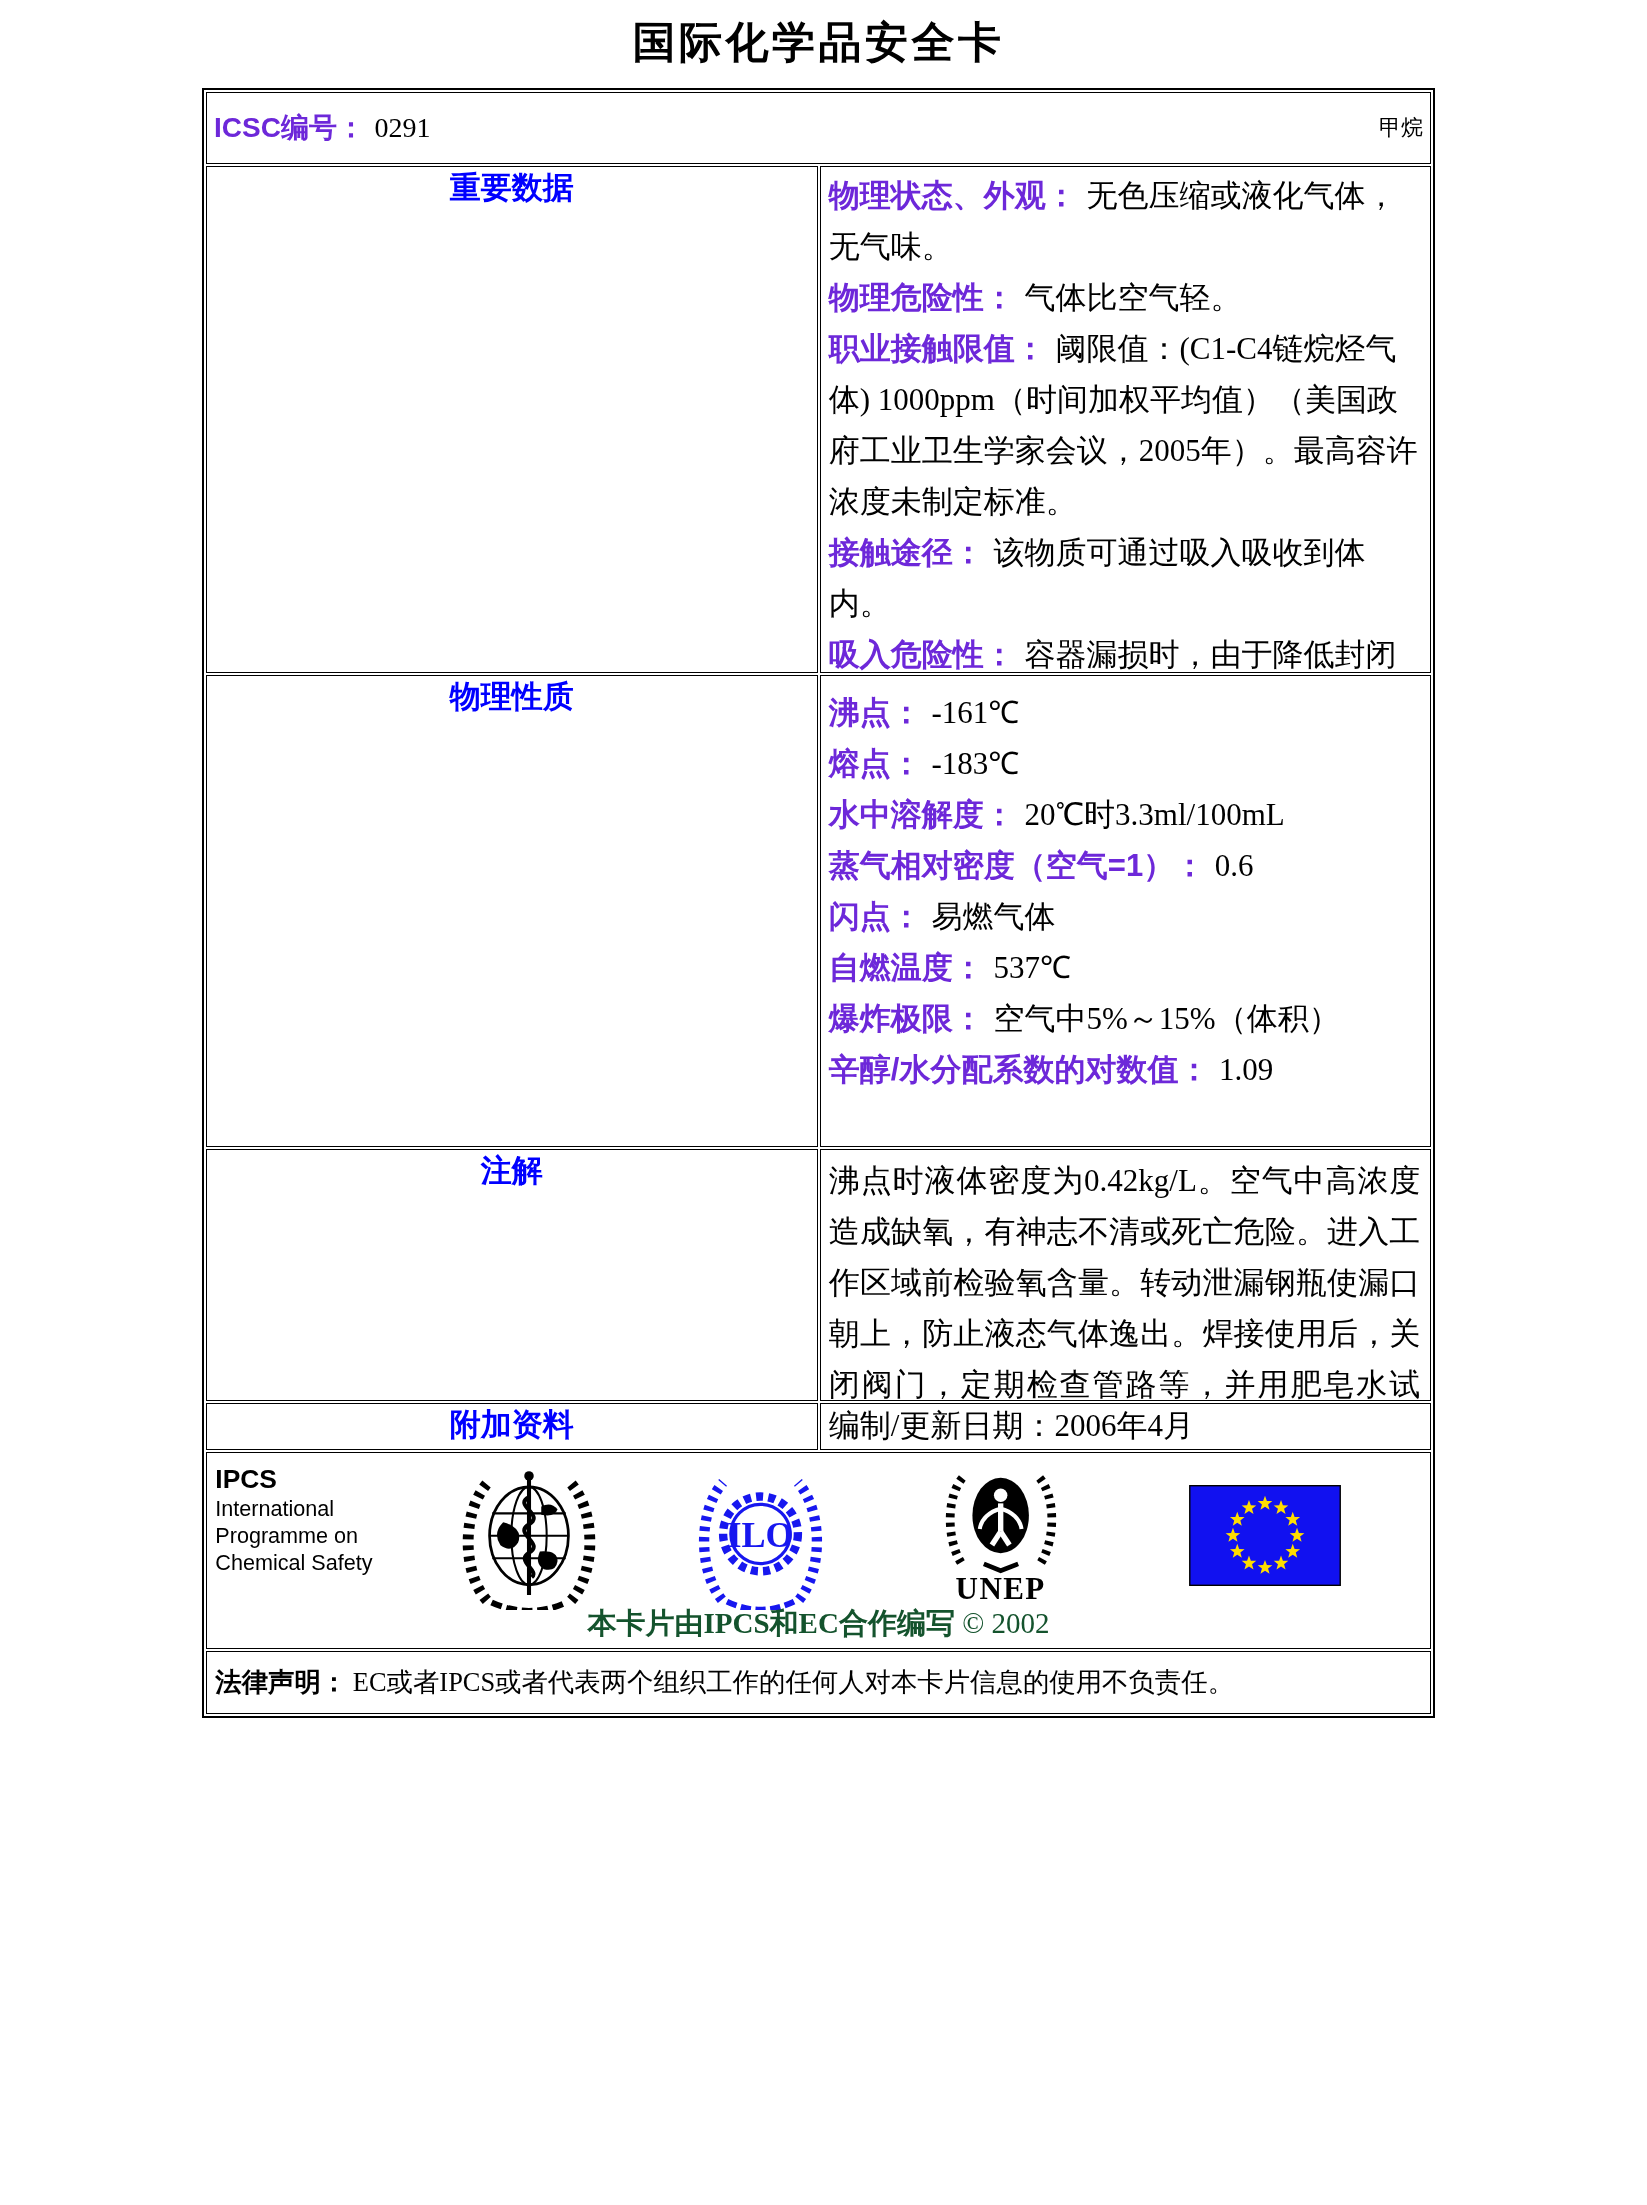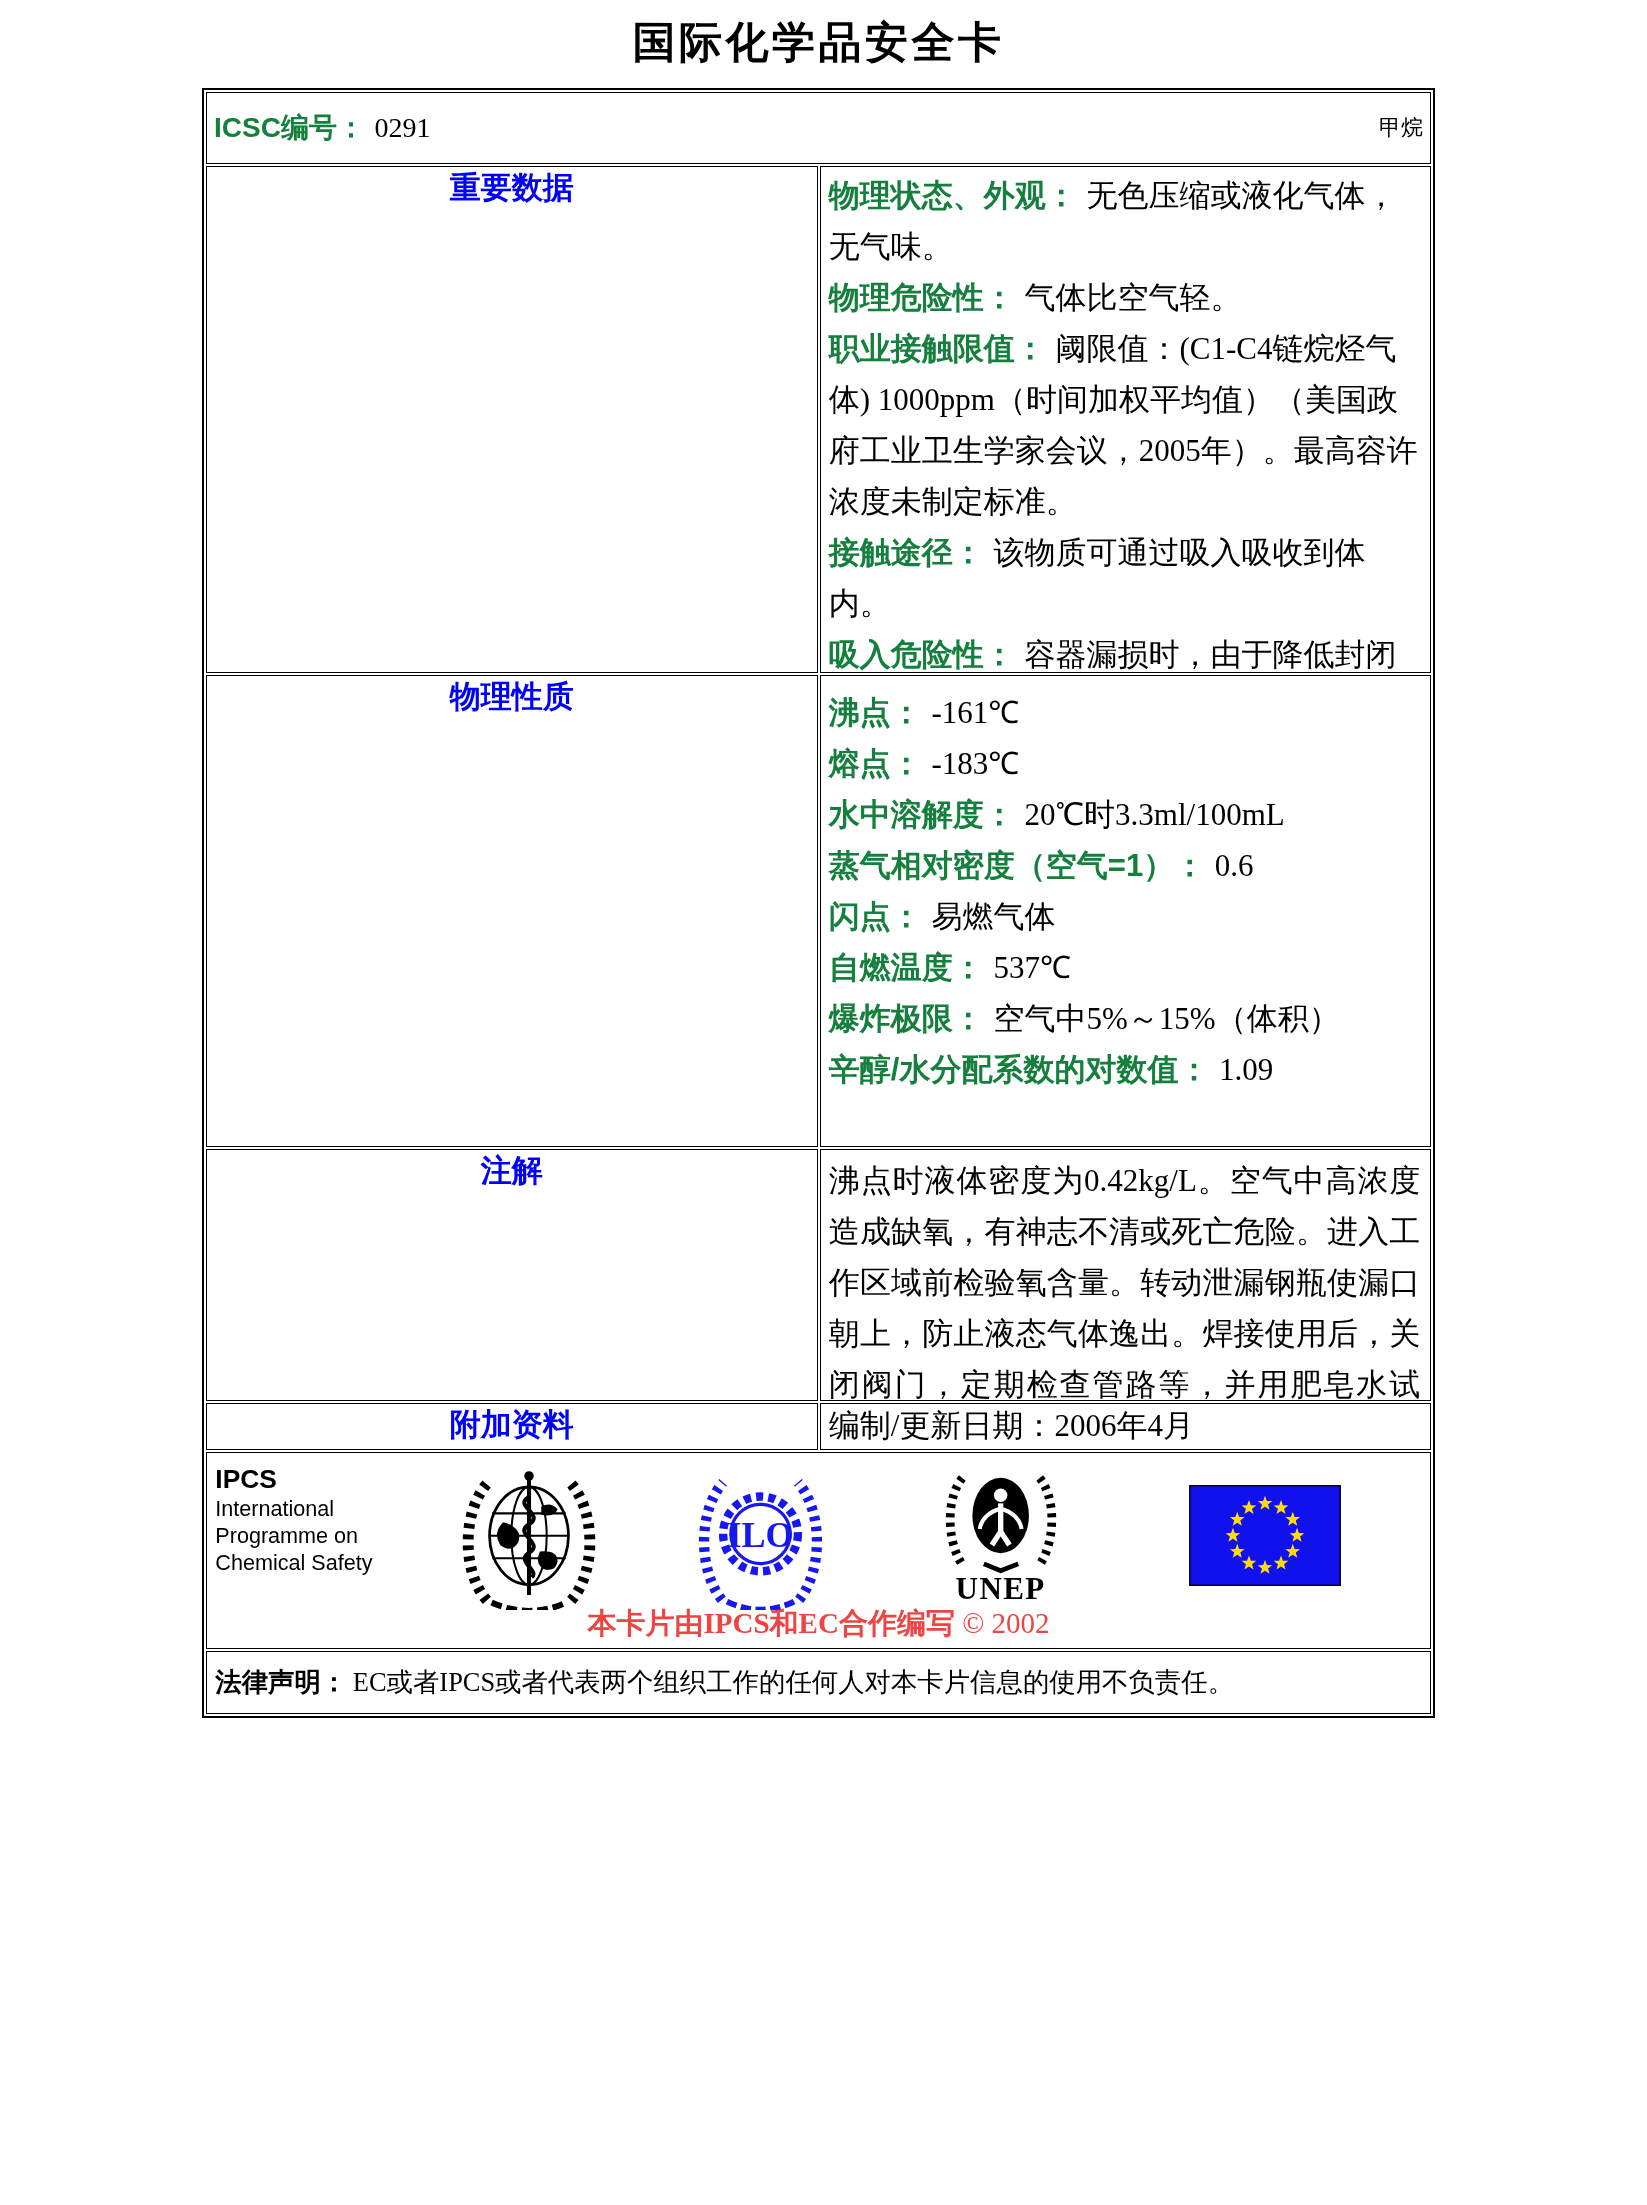--- a/index.html
+++ b/index.html
@@ -11,39 +11,39 @@
   table.card{position:absolute;top:88px;left:202px;width:1233px;
         border:2.1px solid #000;border-collapse:separate;border-spacing:2.1px;table-layout:fixed;}
   table.card td{border:1.4px solid #000;vertical-align:top;background:#fff;padding:0;}
   td.lblcell{width:127px;vertical-align:middle;text-align:center;}
   .seclbl{color:#0000ff;font-weight:bold;font-size:31px;
         font-family:"Liberation Sans",sans-serif;}
   .cellbox{overflow:hidden;}
   .hdrbox{height:70px;display:flex;align-items:center;justify-content:space-between;
         padding:0 7px;font-size:28px;}
   .hdrleft{white-space:nowrap;}
-  .ilbl{color:#15803d;font-weight:bold;font-family:"Liberation Sans",sans-serif;margin-right:9.7px;}
+  .ilbl{color:#6d28d9;font-weight:bold;font-family:"Liberation Sans",sans-serif;margin-right:9.7px;}
   .chemname{font-size:22px;}
   .content{padding:2.8px 9.7px 0 8.3px;font-size:31px;line-height:51px;}
   .content.phys{padding-top:11px;}
   .content.notes{padding-top:5.6px;text-align:justify;}
   .addbox{height:42px;padding:1.4px 8.3px;font-size:31px;line-height:40px;}
   .logosbox{height:195px;position:relative;padding:0;}
   .logosflex{display:flex;align-items:flex-start;padding:9.7px 7px 0 8.3px;}
   .ipcsblock{width:230px;font-family:Liberation Sans, sans-serif;}
   .ipcs-title{font-size:26.4px;font-weight:bold;line-height:32px;}
   .ipcs-line{font-size:21.6px;line-height:27px;}
   .wholb{margin-left:15.3px;}
   .ilolb{margin-left:99px;}
   .uneplb{margin-left:117px;width:118px;text-align:center;}
   .unep-text{font-family:"Liberation Serif",serif;font-weight:bold;font-size:31px;
         letter-spacing:1.4px;line-height:33px;margin-top:-4.2px;}
   .euflag{margin-left:129px;margin-top:22px;}
   .creditline{position:absolute;left:0;right:0;bottom:4.2px;text-align:center;
-        color:#ef4444;font-size:29px;}
+        color:#14532d;font-size:29px;}
   .credit-bold{font-weight:bold;}
   .legalbox{height:61px;display:flex;align-items:center;padding:0 8.3px;font-size:26.4px;}
   .legal-lbl{font-weight:bold;font-family:"Liberation Sans",sans-serif;margin-right:5.6px;white-space:nowrap;}
 </style>
 </head>
 <body>
 
 <div class="page">
 
   <div class="doc-title">国际化学品安全卡</div>

